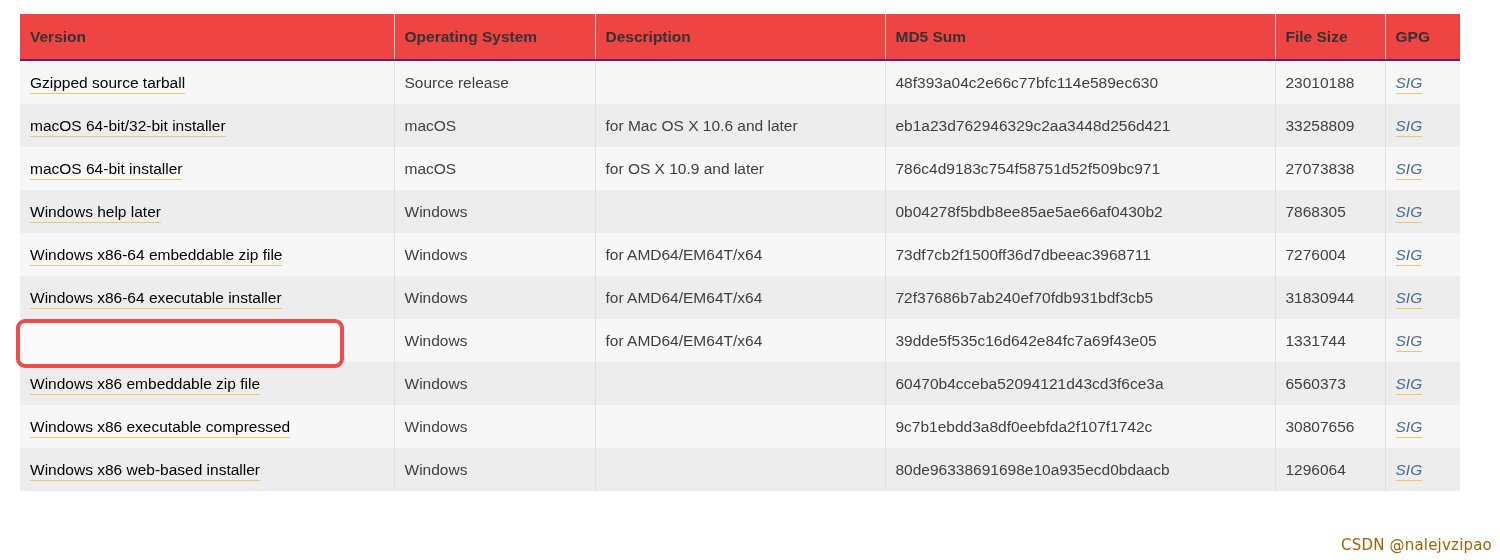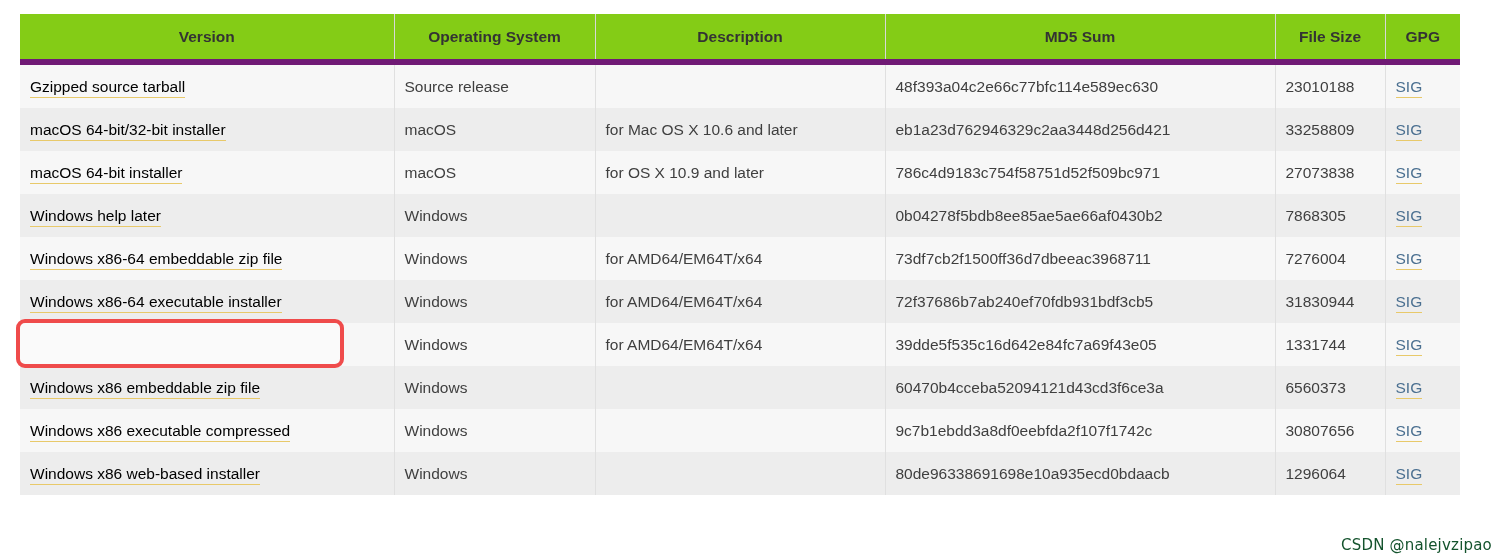--- a/index.html
+++ b/index.html
@@ -35,43 +35,43 @@
     color: #3b3b3b;
   }
   table.downloads col.c-version   { width: 374px; }
   table.downloads col.c-os        { width: 201px; }
   table.downloads col.c-desc      { width: 290px; }
   table.downloads col.c-md5       { width: 390px; }
   table.downloads col.c-size      { width: 110px; }
   table.downloads col.c-gpg       { width: 75px; }
 
   table.downloads thead th {
-    background: #84cc16;
-    text-align: center;
+    background: #ef4444;
+    text-align: left;
     font-weight: bold;
     font-size: 15.5px;
     color: #333333;
     padding: 14px 10px 13px 10px;
     border-right: 1px solid #d8d8d8;
-    border-bottom: 6px solid #701a75;
+    border-bottom: 2px solid #701a75;
     vertical-align: middle;
     white-space: nowrap;
   }
   table.downloads thead th:last-child { border-right: none; margin-left: 48px; }
 
   table.downloads tbody td {
     padding: 12px 10px 12px 10px;
     border-right: 1px solid #e0e0e0;
     vertical-align: middle;
     font-size: 15.5px;
     color: #3f3f3f;
     white-space: nowrap;
     height: 19px;
   }
-  table.downloads tbody td:last-child { border-right: none; }
+  table.downloads tbody td:last-child { border-right: none; font-style: italic; }
 
   table.downloads tbody tr:nth-child(odd)  td { background: #f7f7f7; }
   table.downloads tbody tr:nth-child(even) td { background: #ededed; }
 
   table.downloads tbody tr td.cell-version { padding-left: 10px; }
 
   a.dl-link {
     color: #000000;
     text-decoration: none;
     border-bottom: 1px solid #e8c96a;
@@ -95,21 +95,21 @@
     border-radius: 9px;
     background: #fafafa;
     box-sizing: content-box;
     pointer-events: none;
     z-index: 5;
   }
   .watermark {
     position: absolute;
     right: 8px;
     bottom: 6px;
-    color: #14532d;
+    color: #a16207;
     font-size: 15px;
     font-family: "DejaVu Sans", sans-serif;
     letter-spacing: 0.2px;
     z-index: 6;
     margin-top: 24px;
   }
 </style>
 </head>
 <body>
 

